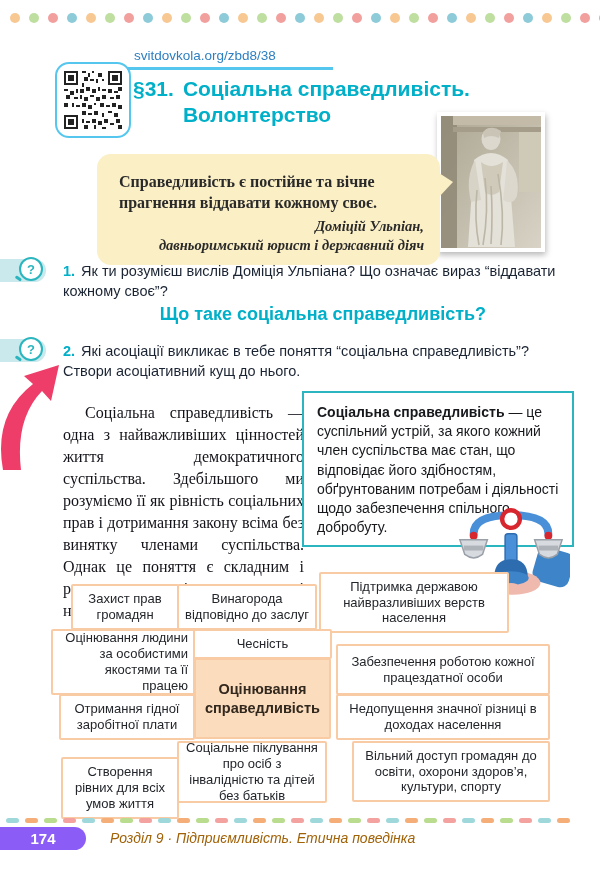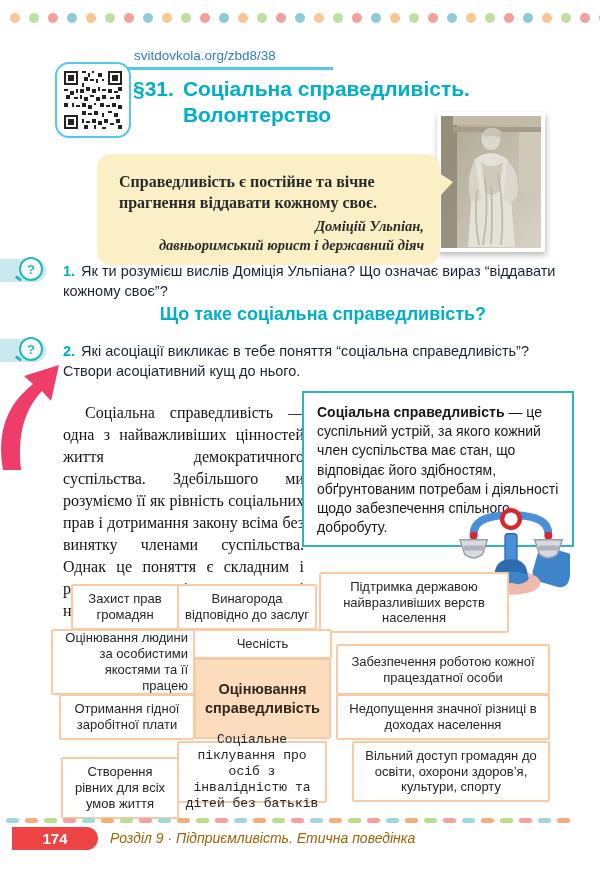--- a/index.html
+++ b/index.html
@@ -75,27 +75,27 @@
   .c-a{left:71px;top:584px;width:108px;height:46px;}
   .c-b{left:177px;top:584px;width:140px;height:46px;}
   .c-c{left:319px;top:572px;width:190px;height:61px;}
   .c-d{left:51px;top:629px;width:144px;height:66px;text-align:right;}
   .c-e{left:193px;top:629px;width:139px;height:30px;}
   .c-f{left:194px;top:658px;width:137px;height:81px;}
   .c-g{left:336px;top:644px;width:214px;height:51px;}
   .c-h{left:59px;top:694px;width:136px;height:46px;}
   .c-i{left:336px;top:694px;width:214px;height:46px;}
   .c-j{left:61px;top:741px;width:118px;height:62px;margin-top:16px;}
-  .c-k{left:177px;top:741px;width:150px;height:62px;font-family:Liberation Mono, monospace;}
+  .c-k{left:177px;top:741px;width:150px;height:62px;}
   .c-l{left:352px;top:741px;width:198px;height:61px;}
 
   
-  .footer-badge{position:absolute;left:0;top:827px;width:86px;height:23px;background:#ef4444;
+  .footer-badge{position:absolute;left:0;top:827px;width:86px;height:23px;background:#8b5cf6;
                 border-radius:0 12px 12px 0;color:#fff;font-weight:bold;font-size:15px;
-                display:flex;align-items:center;justify-content:center;margin-left:12px;}
+                display:flex;align-items:center;justify-content:center;}
   .footer-chapter{position:absolute;left:110px;top:830px;font-weight:normal;font-style:italic;
                   font-size:14px;color:#a16207;}
 </style>
 </head>
 <body>
 
 <div class="page">
 
   <div class="dots-row">
       <span style="background: rgb(248, 200, 147);"></span>

